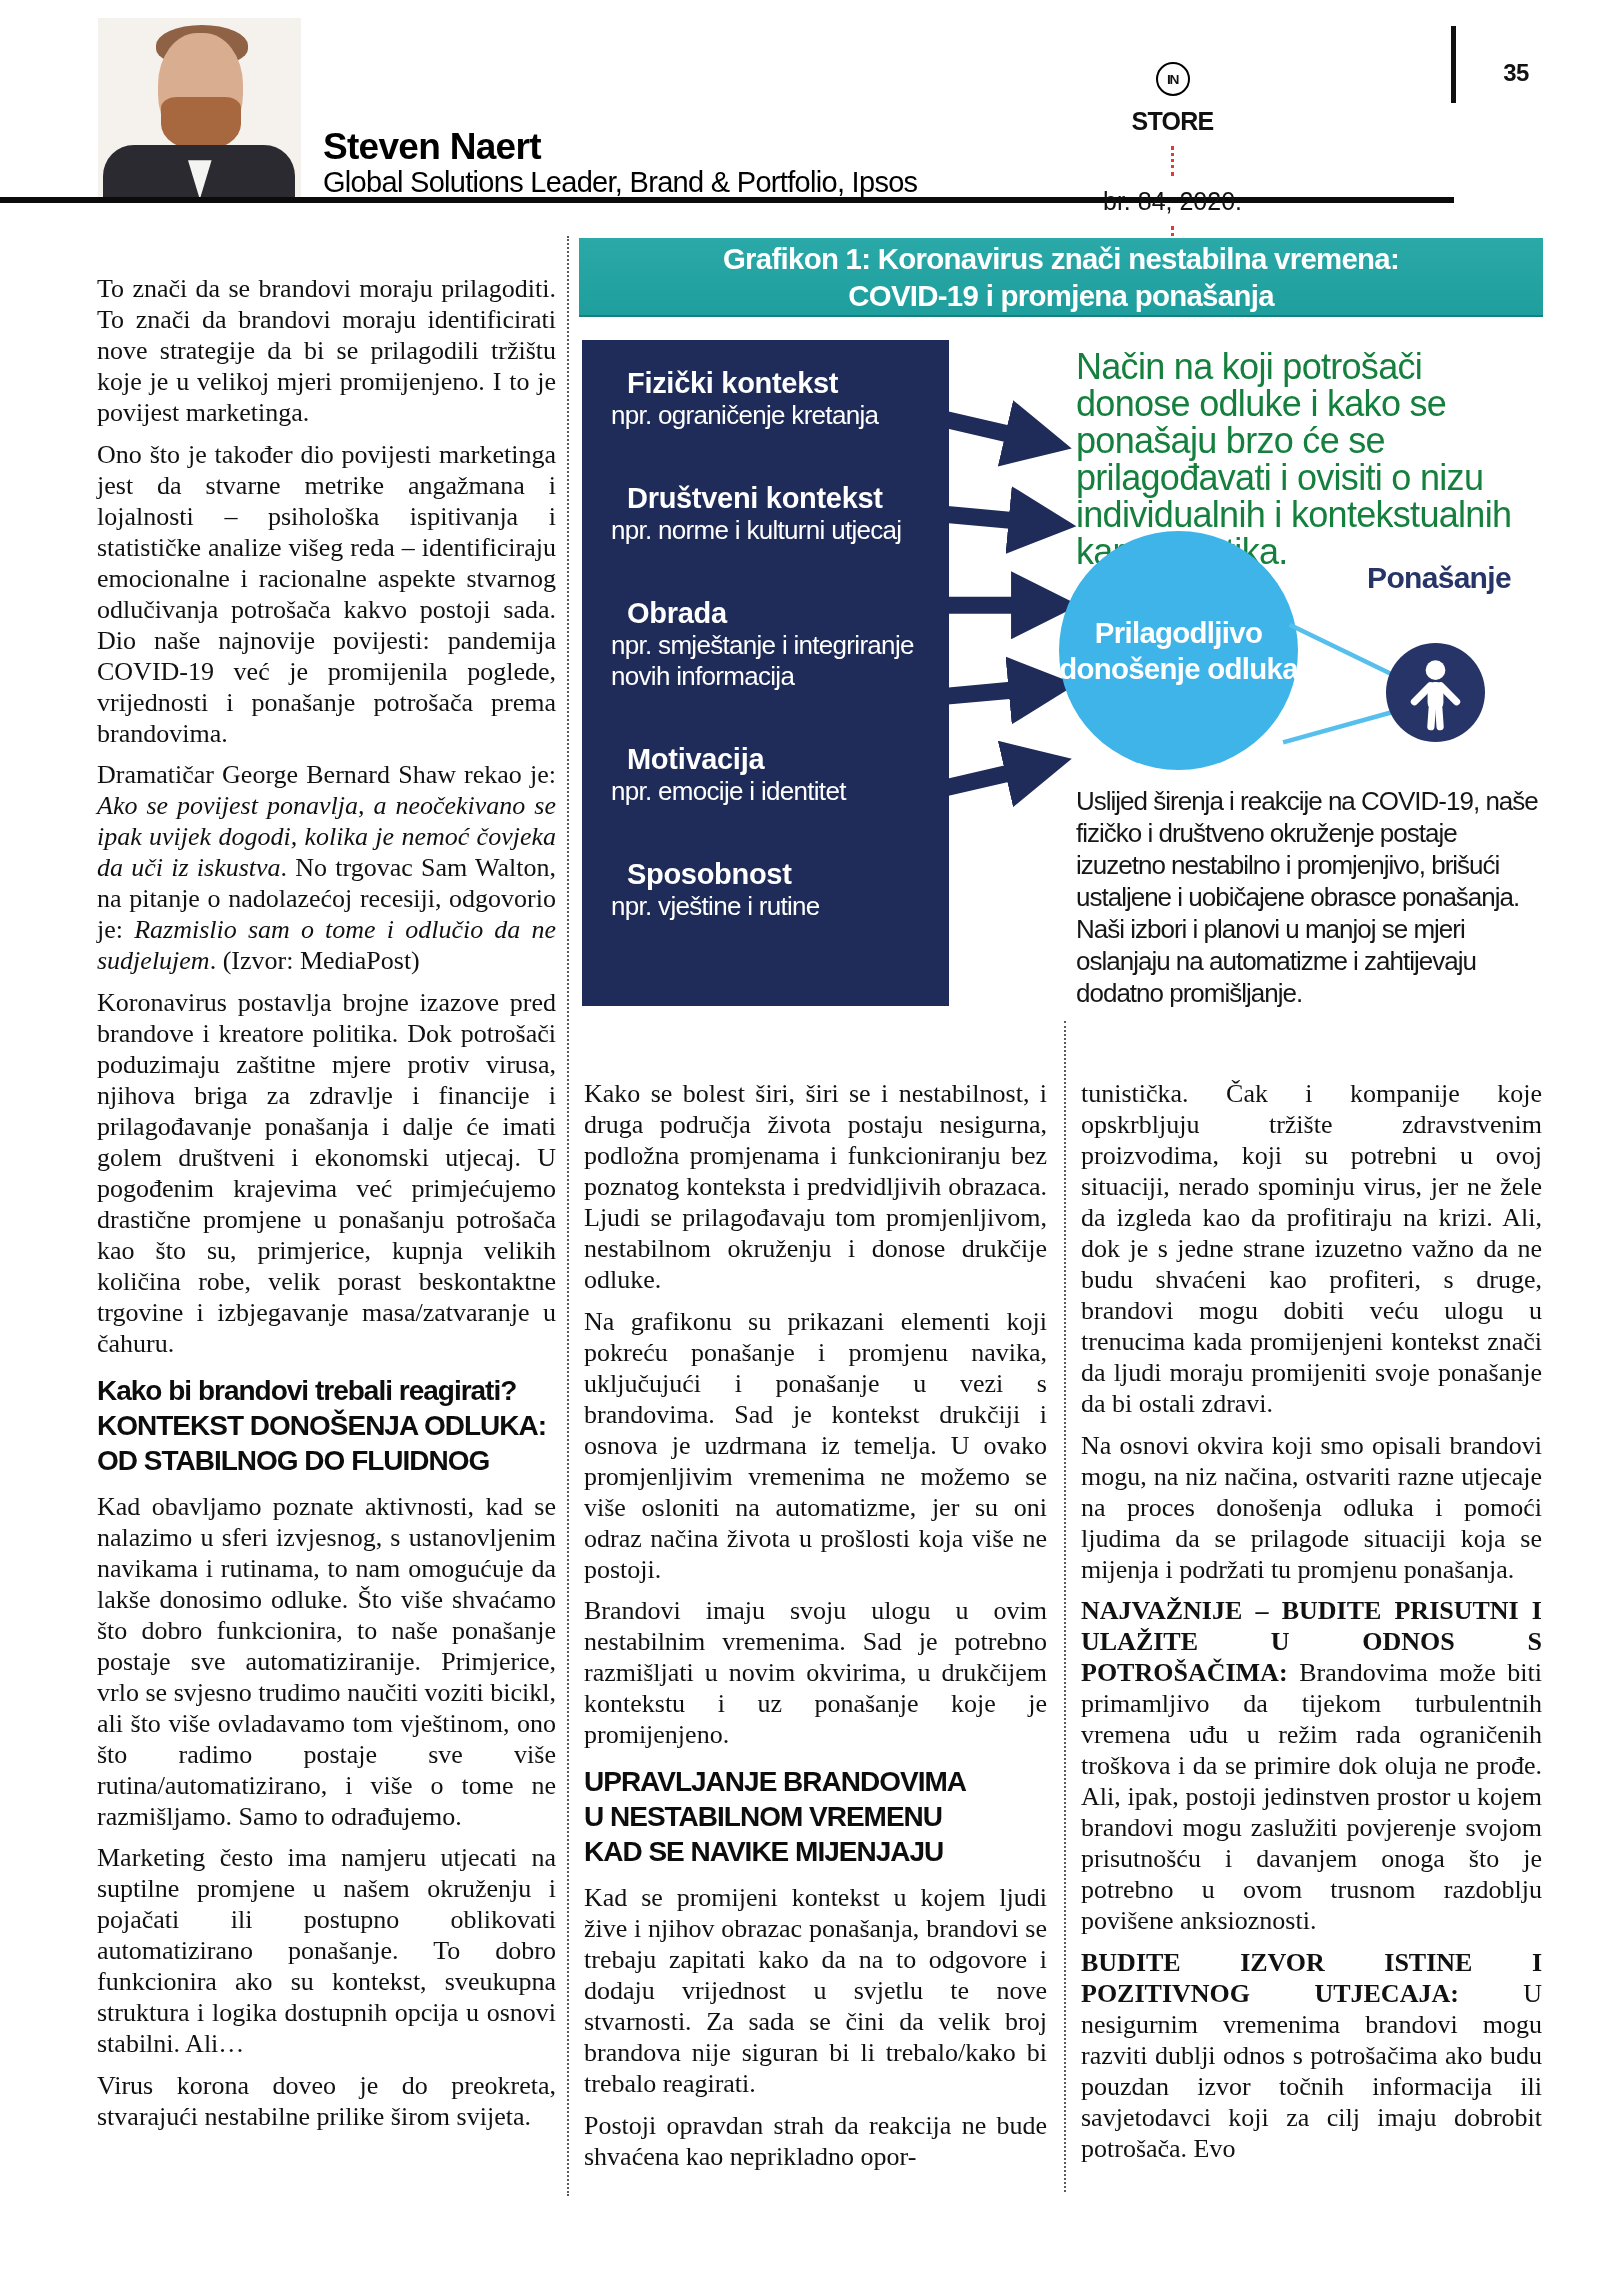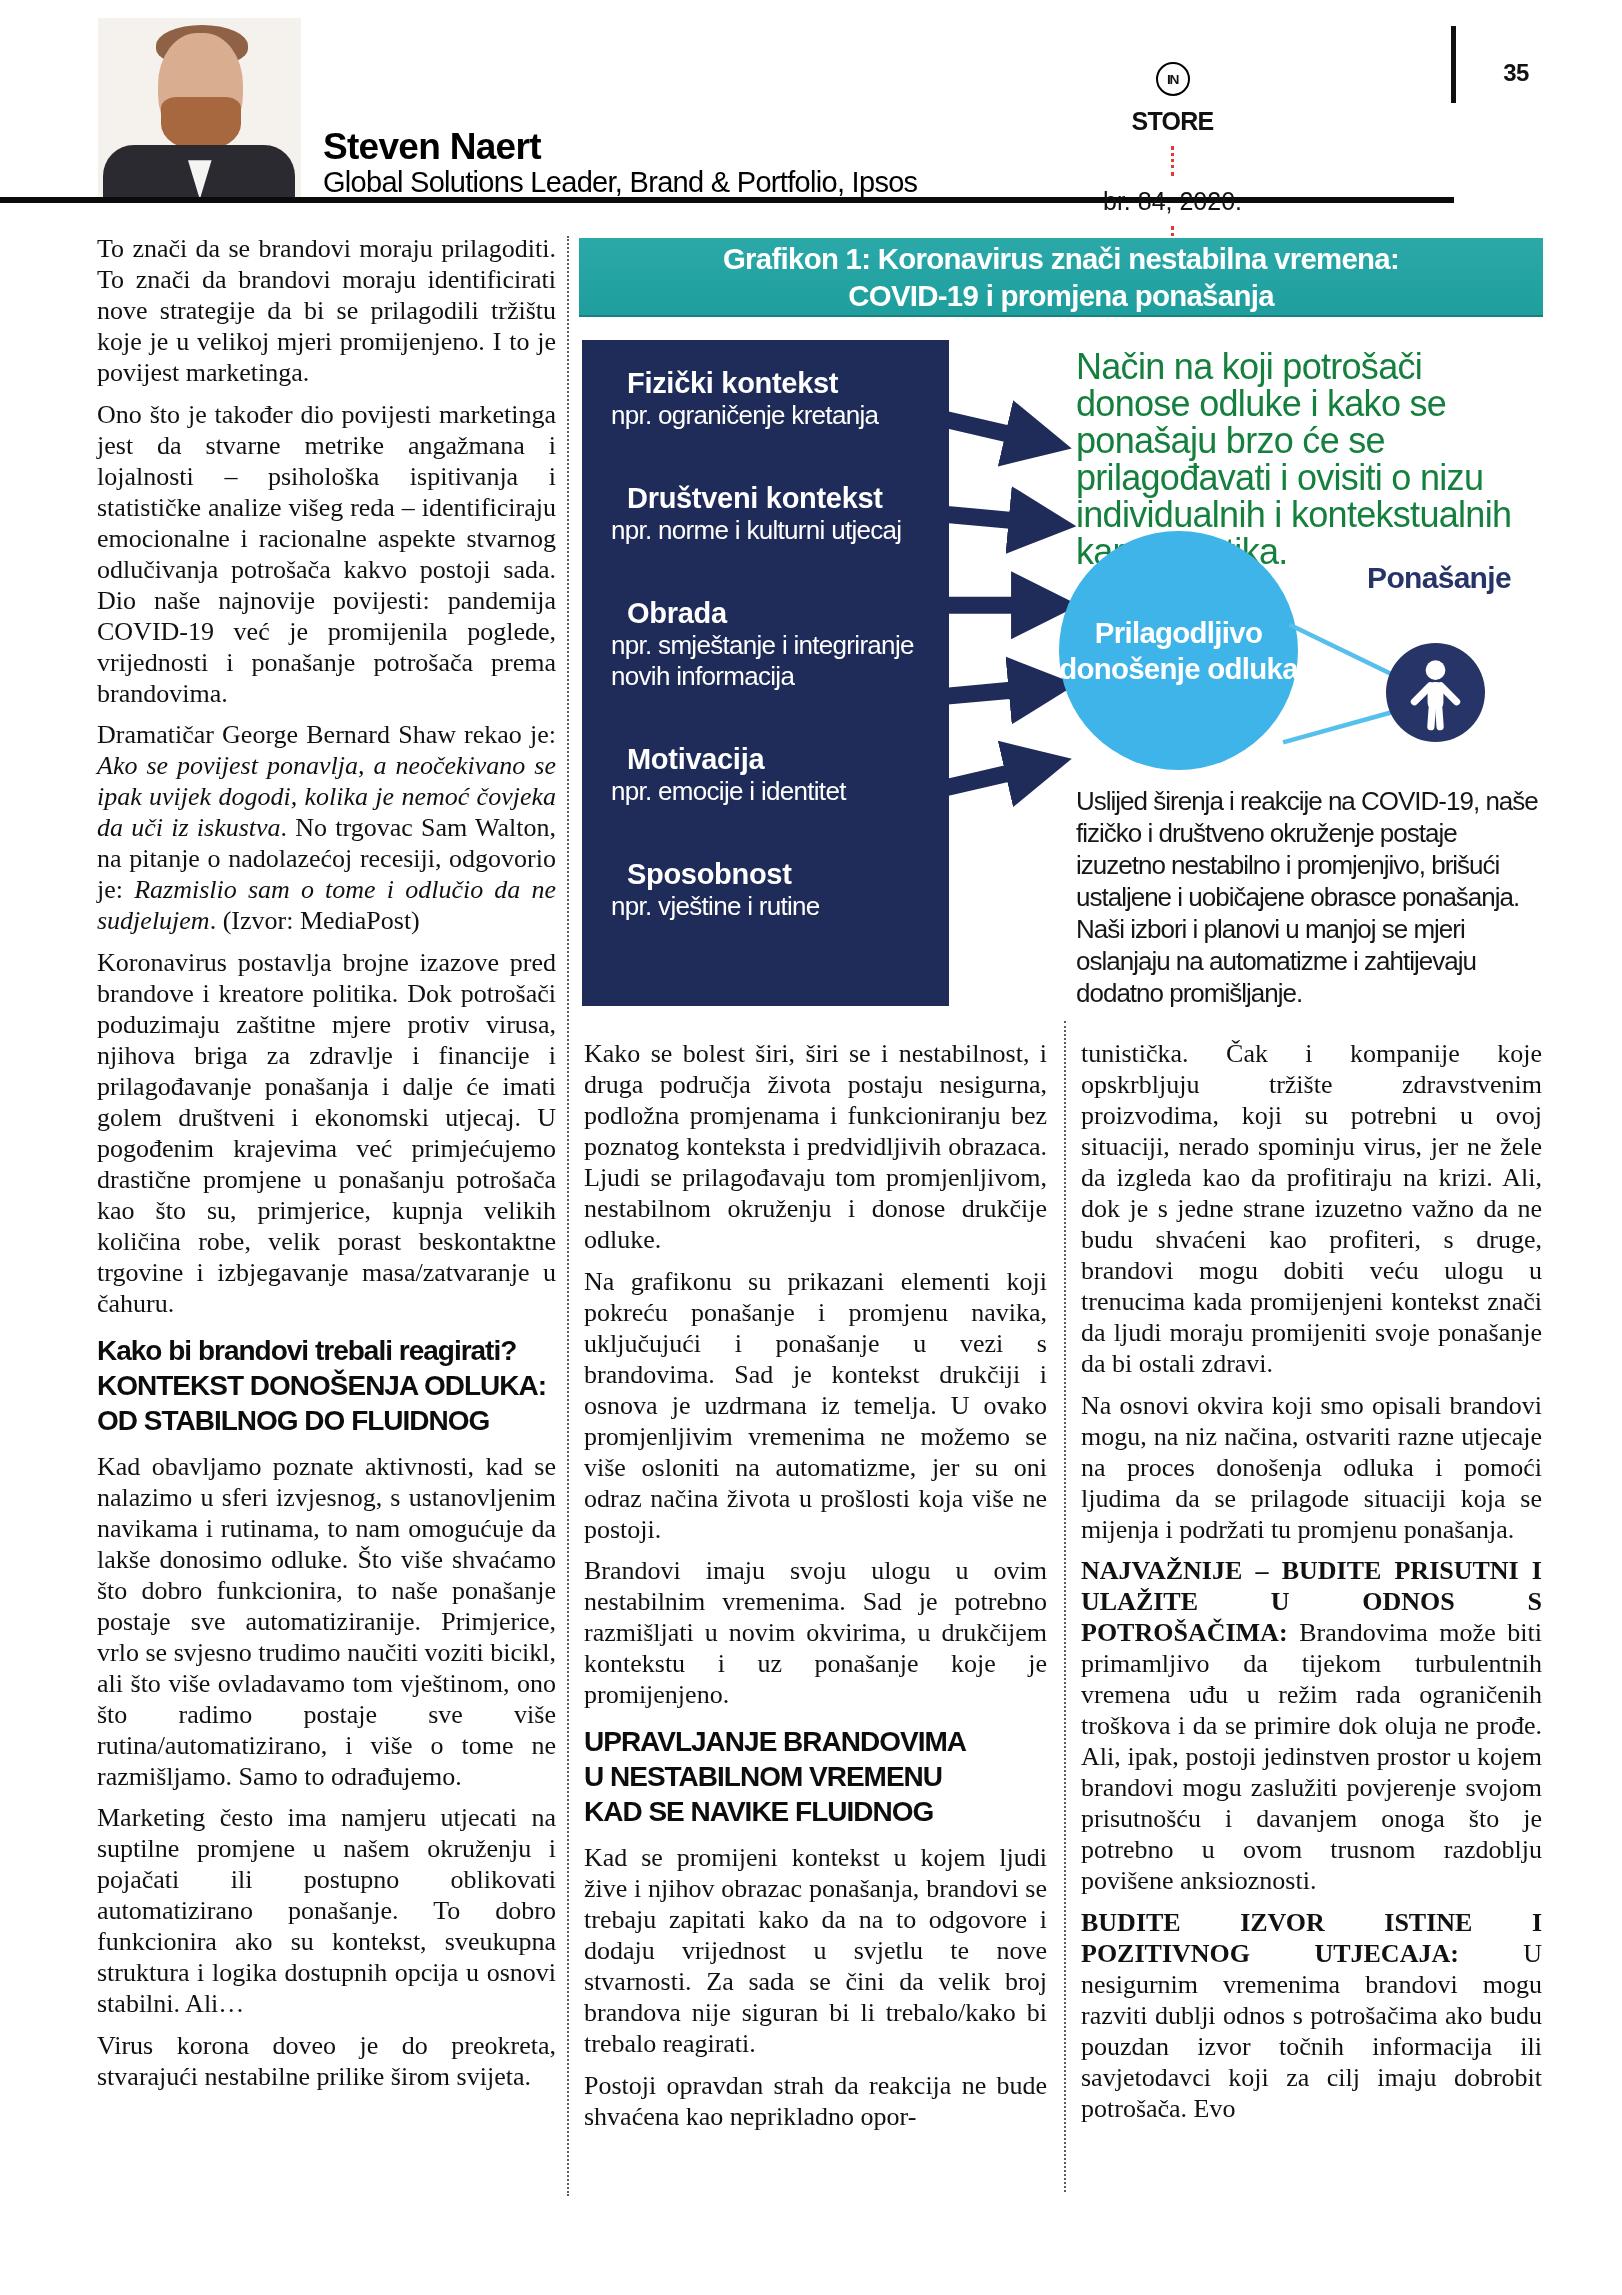--- a/index.html
+++ b/index.html
@@ -24,21 +24,21 @@
                 justify-content:flex-end;gap:10.5px;font-family:"Liberation Sans",sans-serif;font-size:25px;flex-direction:column;}
   .in-logo{width:30px;height:30px;border:2.6px solid #000;border-radius:50%;display:flex;align-items:center;
            justify-content:center;font-weight:bold;font-size:13.7px;letter-spacing:-1.3px;flex:0 0 auto;}
   .mag-name{font-weight:bold;letter-spacing:-0.7px;}
   .red-dots{width:0;height:30px;border-left:3.3px dotted #e53935;}
   .hr-vline{position:absolute;left:1451px;top:26px;width:4.6px;height:77px;background:#101010;}
   .page-number{position:absolute;left:1480px;top:59px;width:72px;text-align:center;
                font-family:"Liberation Sans",sans-serif;font-weight:bold;font-size:24px;letter-spacing:-0.7px;}
 
   
-  .col{position:absolute;text-align:justify;font-size:26px;line-height:31px;}
+  .col{position:absolute;text-align:justify;font-size:26px;line-height:31px;margin-top:40px;}
   .col p{margin:0 0 10.5px 0;}
   .col-left{left:97px;top:233px;width:459px;}
   .col-mid{left:584px;top:1038px;width:463px;}
   .col-right{left:1081px;top:1038px;width:461px;}
   .sec-head{font-family:"Liberation Sans",sans-serif;font-weight:bold;font-size:28px;line-height:35px;
             letter-spacing:-1px;text-align:left;margin:14.4px 0 13px 0;color:#0d0d0d;}
   .lead-caps{font-weight:bold;}
   em{font-style:italic;}
   .divider{position:absolute;width:0;border-left:2.6px dotted #5a5a5a;}
   .div1{left:567px;top:236px;height:1960px;}
@@ -117,21 +117,21 @@
     <p>Virus korona doveo je do preokreta, stvarajući nestabilne prilike širom svijeta.</p>
   </div>
 
   <div class="col col-mid">
     <p>Kako se bolest širi, širi se i nestabilnost, i druga područja života postaju nesigurna, podložna promjenama i funkcioniranju bez poznatog konteksta i predvidljivih obrazaca. Ljudi se prilagođavaju tom promjenljivom, nestabilnom okruženju i donose drukčije odluke.</p>
     <p>Na grafikonu su prikazani elementi koji pokreću ponašanje i promjenu navika, uključujući i ponašanje u vezi s brandovima. Sad je kontekst drukčiji i osnova je uzdrmana iz temelja. U ovako promjenljivim vremenima ne možemo se više osloniti na automatizme, jer su oni odraz načina života u prošlosti koja više ne postoji.</p>
     <p>Brandovi imaju svoju ulogu u ovim nestabilnim vremenima. Sad je potrebno razmišljati u novim okvirima, u drukčijem kontekstu i uz ponašanje koje je promijenjeno.</p>
     <div class="sec-head">
       <span>UPRAVLJANJE BRANDOVIMA</span><br>
       <span>U NESTABILNOM VREMENU</span><br>
-      <span>KAD SE NAVIKE FLUIDNOG</span>
+      <span>KAD SE NAVIKE MIJENJAJU</span>
     </div>
     <p>Kad se promijeni kontekst u kojem ljudi žive i njihov obrazac ponašanja, brandovi se trebaju zapitati kako da na to odgovore i dodaju vrijednost u svjetlu te nove stvarnosti. Za sada se čini da velik broj brandova nije siguran bi li trebalo/kako bi trebalo reagirati.</p>
     <p>Postoji opravdan strah da reakcija ne bude shvaćena kao neprikladno opor-</p>
   </div>
 
   <div class="col col-right">
     <p>tunistička. Čak i kompanije koje opskrbljuju tržište zdravstvenim proizvodima, koji su potrebni u ovoj situaciji, nerado spominju virus, jer ne žele da izgleda kao da profitiraju na krizi. Ali, dok je s jedne strane izuzetno važno da ne budu shvaćeni kao profiteri, s druge, brandovi mogu dobiti veću ulogu u trenucima kada promijenjeni kontekst znači da ljudi moraju promijeniti svoje ponašanje da bi ostali zdravi.</p>
     <p>Na osnovi okvira koji smo opisali brandovi mogu, na niz načina, ostvariti razne utjecaje na proces donošenja odluka i pomoći ljudima da se prilagode situaciji koja se mijenja i podržati tu promjenu ponašanja.</p>
     <p><span class="lead-caps">NAJVAŽNIJE – BUDITE PRISUTNI I ULAŽITE U ODNOS S POTROŠAČIMA: </span><span>Brandovima može biti primamljivo da tijekom turbulentnih vremena uđu u režim rada ograničenih troškova i da se primire dok oluja ne prođe. Ali, ipak, postoji jedinstven prostor u kojem brandovi mogu zaslužiti povjerenje svojom prisutnošću i davanjem onoga što je potrebno u ovom trusnom razdoblju povišene anksioznosti.</span></p>
     <p><span class="lead-caps">BUDITE IZVOR ISTINE I POZITIVNOG UTJECAJA: </span><span>U nesigurnim vremenima brandovi mogu razviti dublji odnos s potrošačima ako budu pouzdan izvor točnih informacija ili savjetodavci koji za cilj imaju dobrobit potrošača. Evo</span></p>

